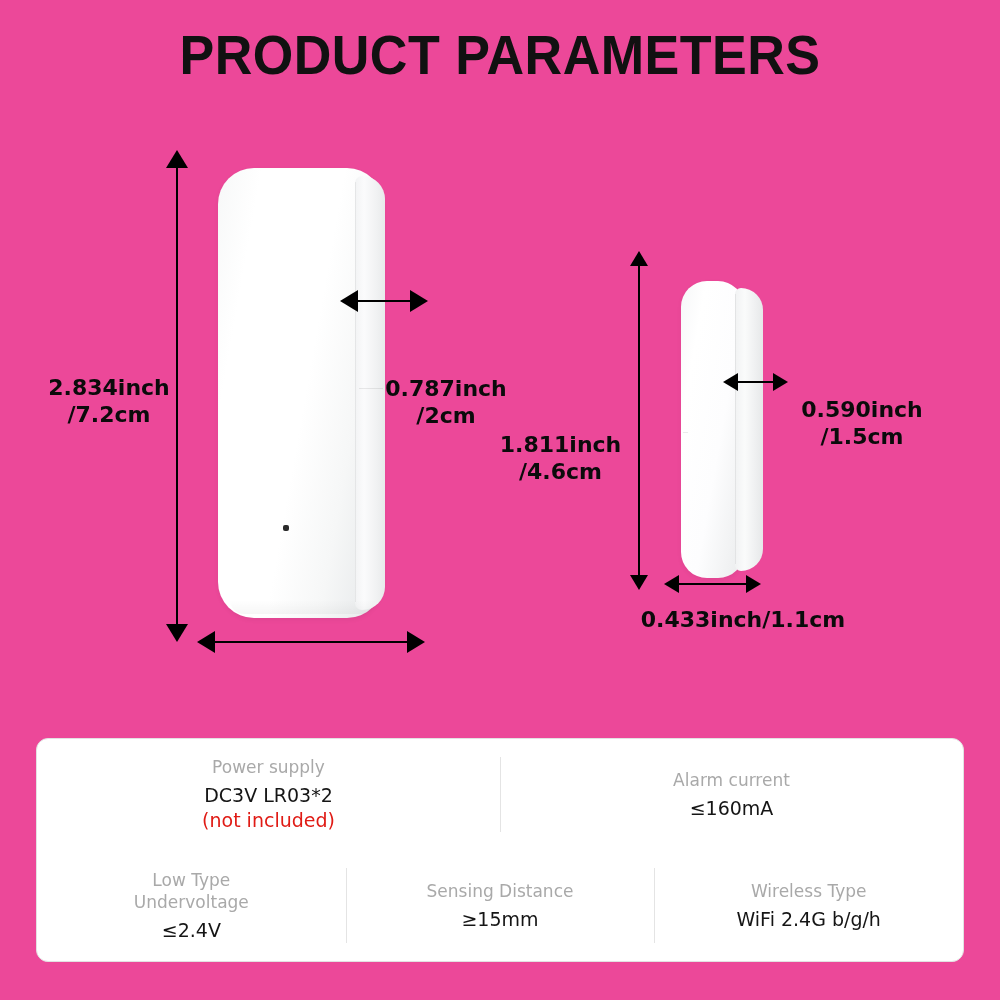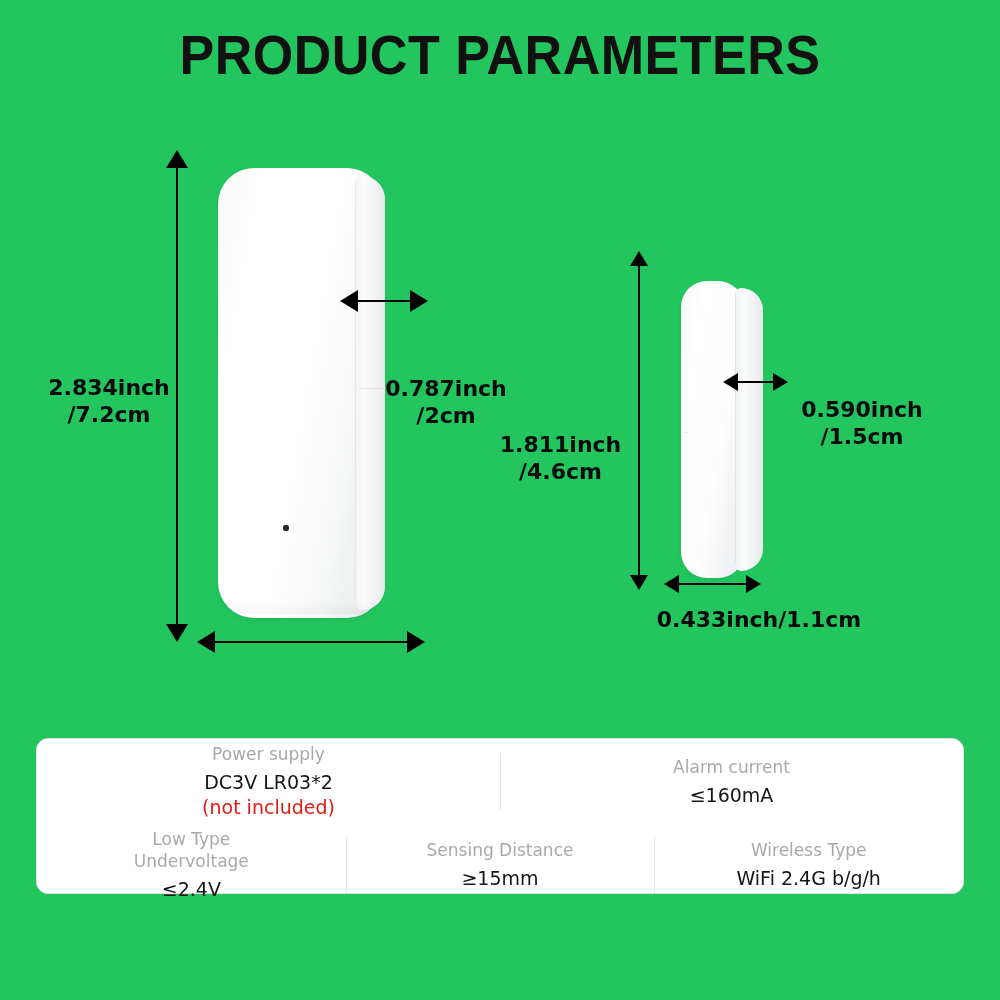--- a/index.html
+++ b/index.html
@@ -10,21 +10,21 @@
   body {
     width: 1000px;
     height: 1000px;
     font-family: "DejaVu Sans", sans-serif;
     position: relative;
     overflow: hidden;
   }
   .page {
     position: absolute;
     inset: 0;
-    background: #22c55e;
+    background: #ec4899;
   }
 
   
   .title {
     position: absolute;
     top: 22px;
     left: 0;
     width: 1000px;
     text-align: center;
     font-family: "Liberation Sans", sans-serif;
@@ -201,21 +201,21 @@
     white-space: pre-line;
     text-align: center;
   }
 
   
   .spec-table {
     position: absolute;
     left: 36px;
     top: 738px;
     width: 928px;
-    height: 156px;
+    height: 224px;
     border: 1.5px solid #e2e2e2;
     border-radius: 12px;
     box-sizing: border-box;
     background: #ffffff;
     display: flex;
     flex-direction: column;
   }
   .spec-row {
     display: flex;
     flex: 1 1 0;
@@ -309,21 +309,21 @@
 
     <div class="dim-line-h" style="left:737px; top:381px; width:38px;"></div>
     <div class="arrowhead arrow-left-sm" style="left:723px; top:373px;"></div>
     <div class="arrowhead arrow-right-sm" style="left:773px; top:373px;"></div>
     <div class="dim-label" style="left:787px; top:396px; width:150px;">0.590inch
 /1.5cm</div>
 
     <div class="dim-line-h" style="left:678px; top:583px; width:70px;"></div>
     <div class="arrowhead arrow-left-sm" style="left:664px; top:575px;"></div>
     <div class="arrowhead arrow-right-sm" style="left:746px; top:575px;"></div>
-    <div class="dim-label" style="left:644px; top:606px; width:230px;">0.433inch/1.1cm</div>
+    <div class="dim-label" style="left:628px; top:606px; width:230px;">0.433inch/1.1cm</div>
 
   </div>
 
   <div class="spec-table">
 
     <div class="spec-row">
       <div class="spec-cell">
         <div class="spec-label">Power supply</div>
         <div class="spec-value">DC3V LR03*2</div>
         <div class="spec-note">(not included)</div>

